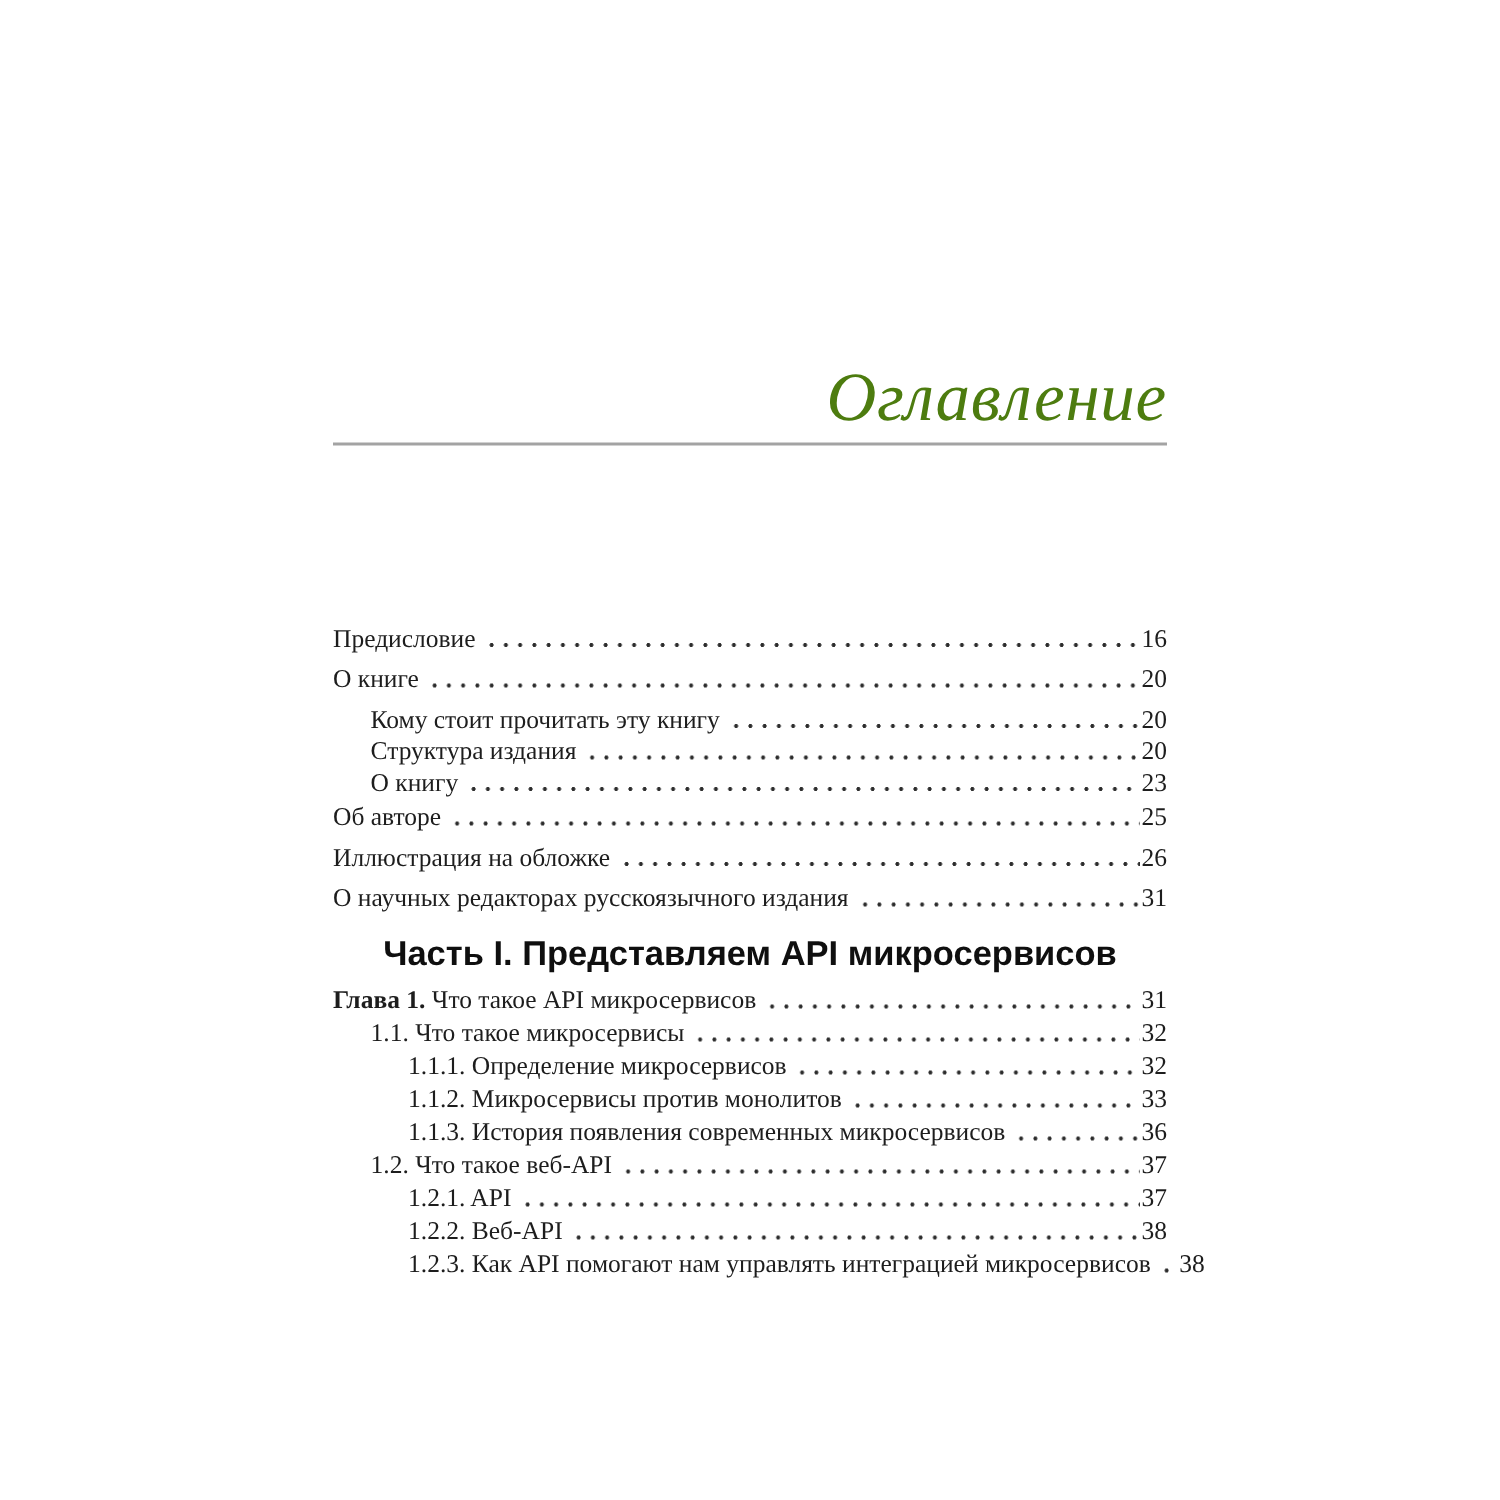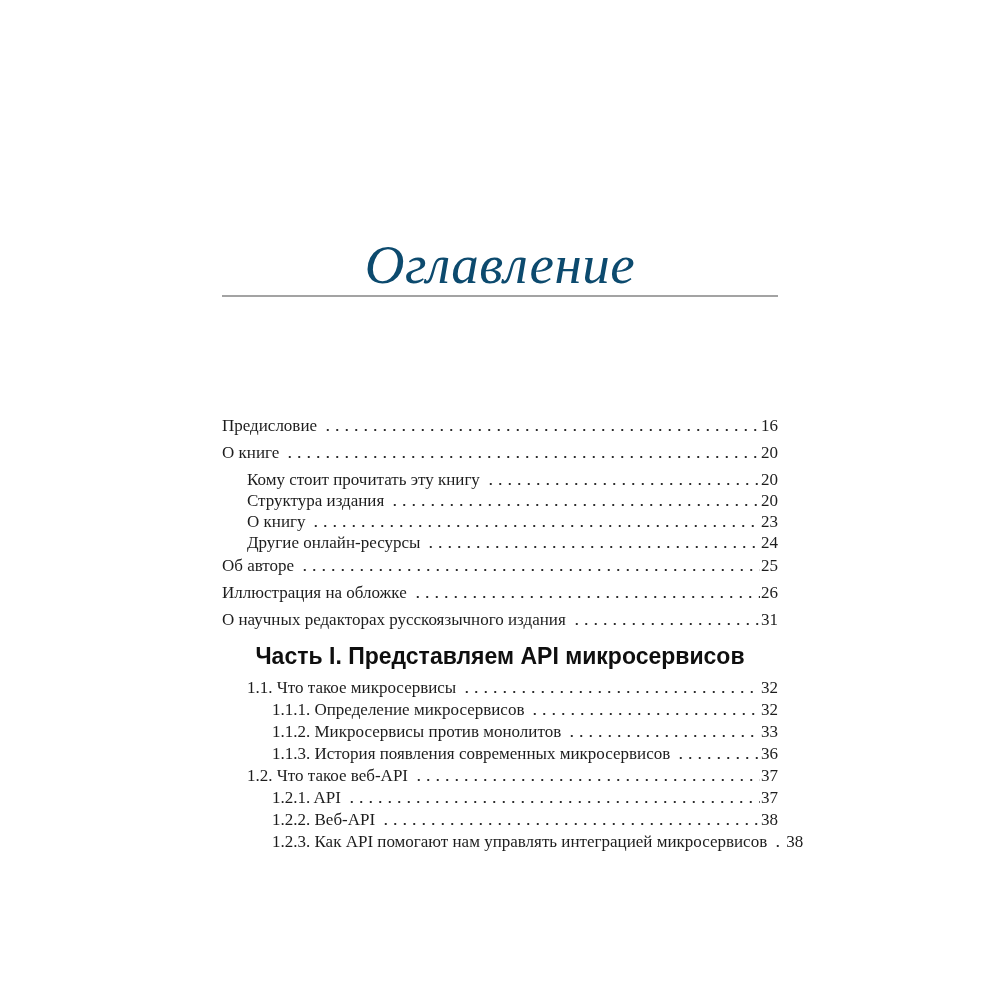--- a/index.html
+++ b/index.html
@@ -16,27 +16,27 @@
     inset: 0;
     width: 1000px;
     height: 1000px;
     background: #ffffff;
   }
   .title {
     position: absolute;
     top: 240px;
     left: 222px;
     width: 556px;
-    text-align: center;
+    text-align: right;
     font-family: "Liberation Serif", "DejaVu Serif", serif;
     font-style: italic;
     font-weight: 400;
-    font-size: 55px;
+    font-size: 46px;
     line-height: 50px;
-    color: #0c4a6e;
+    color: #4d7c0f;
     letter-spacing: 0.5px;
   }
   .rule {
     position: absolute;
     top: 295px;
     left: 222px;
     width: 556px;
     height: 2px;
     background: #a3a3a3;
   }
@@ -112,45 +112,46 @@
         <div class="row lvl1">
           <span class="label">Структура издания</span>
           <span class="leader"></span>
           <span class="pagenum">20</span>
         </div>
         <div class="row lvl1">
           <span class="label">О книгу</span>
           <span class="leader"></span>
           <span class="pagenum">23</span>
         </div>
-        <div class="row lvl1">
-          <span class="label">Другие онлайн-ресурсы</span>
-          <span class="leader"></span>
-          <span class="pagenum">24</span>
-        </div>
         <div class="row lvl0">
           <span class="label">Об авторе</span>
           <span class="leader"></span>
           <span class="pagenum">25</span>
         </div>
         <div class="row lvl0">
           <span class="label">Иллюстрация на обложке</span>
           <span class="leader"></span>
           <span class="pagenum">26</span>
         </div>
         <div class="row lvl0">
           <span class="label">О научных редакторах русскоязычного издания</span>
           <span class="leader"></span>
           <span class="pagenum">31</span>
         </div>
       </div>
 
     <h2 class="part-heading">Часть I. Представляем API микросервисов</h2>
 
     <div id="chapters" class="chapters">
+        <div class="row lvl0">
+          <span class="prefix">Глава 1. </span>
+          <span class="label">Что такое API микросервисов</span>
+          <span class="leader"></span>
+          <span class="pagenum">31</span>
+        </div>
         <div class="row lvl1">
           <span class="label">1.1. Что такое микросервисы</span>
           <span class="leader"></span>
           <span class="pagenum">32</span>
         </div>
         <div class="row lvl2">
           <span class="label">1.1.1. Определение микросервисов</span>
           <span class="leader"></span>
           <span class="pagenum">32</span>
         </div>

